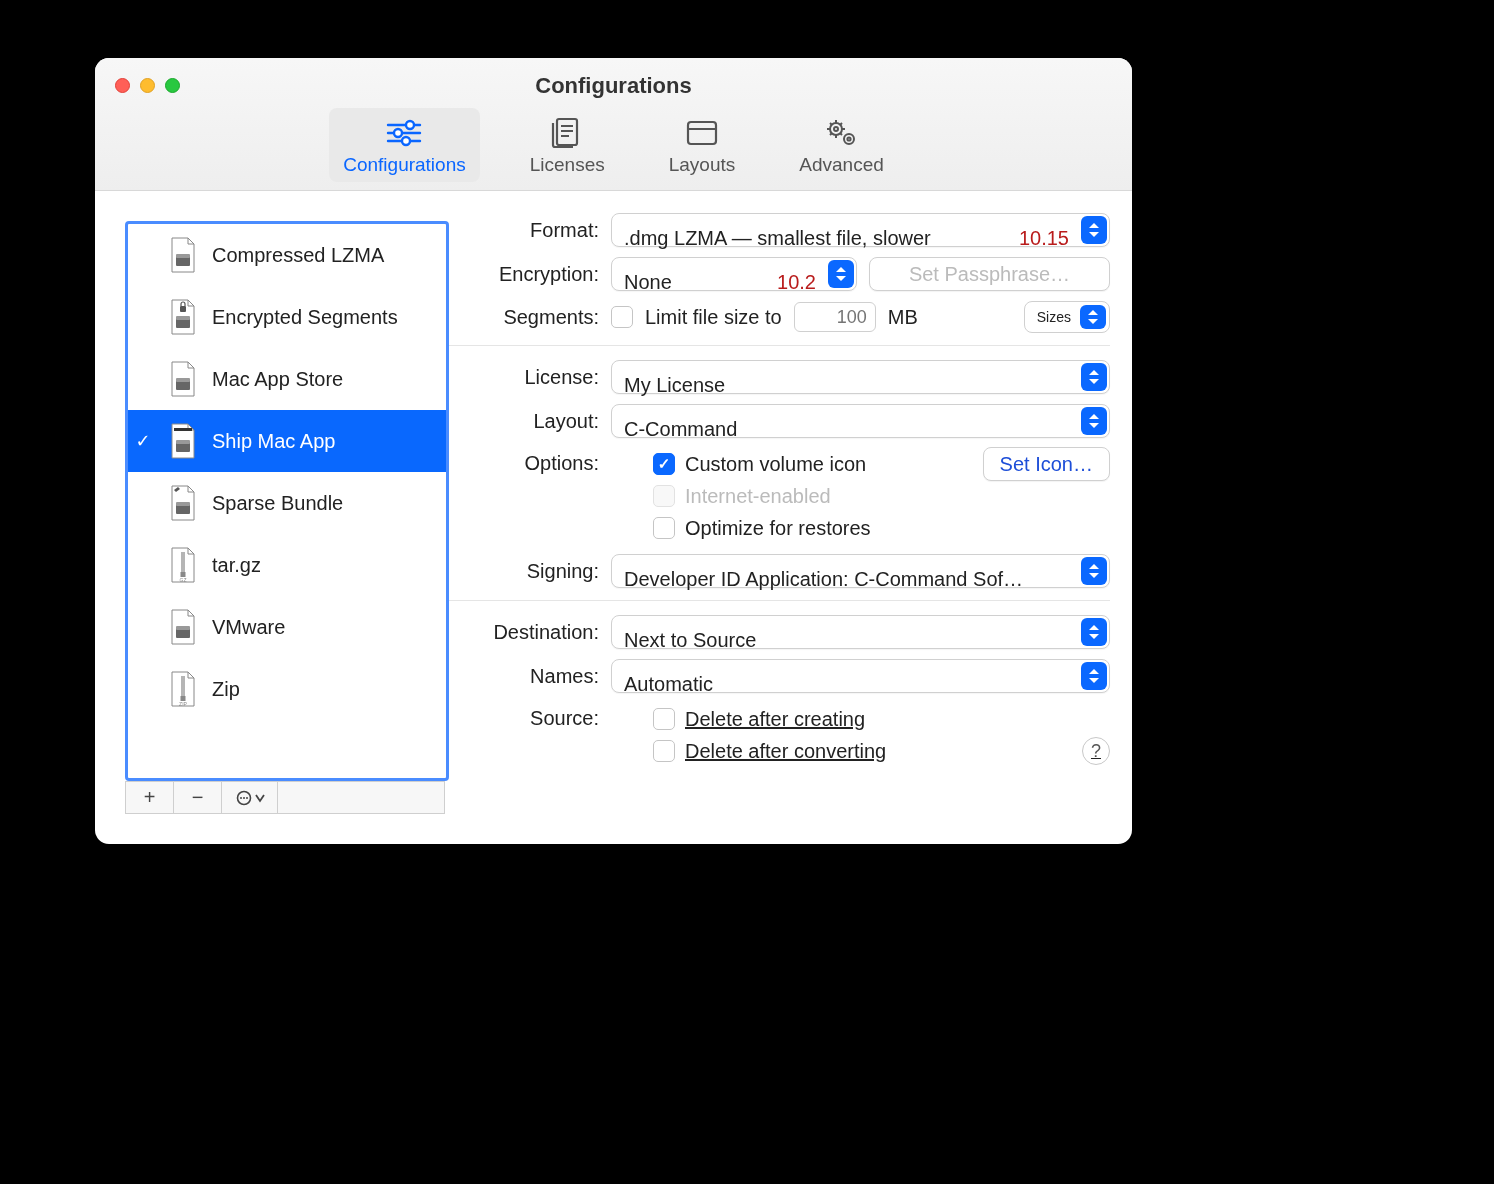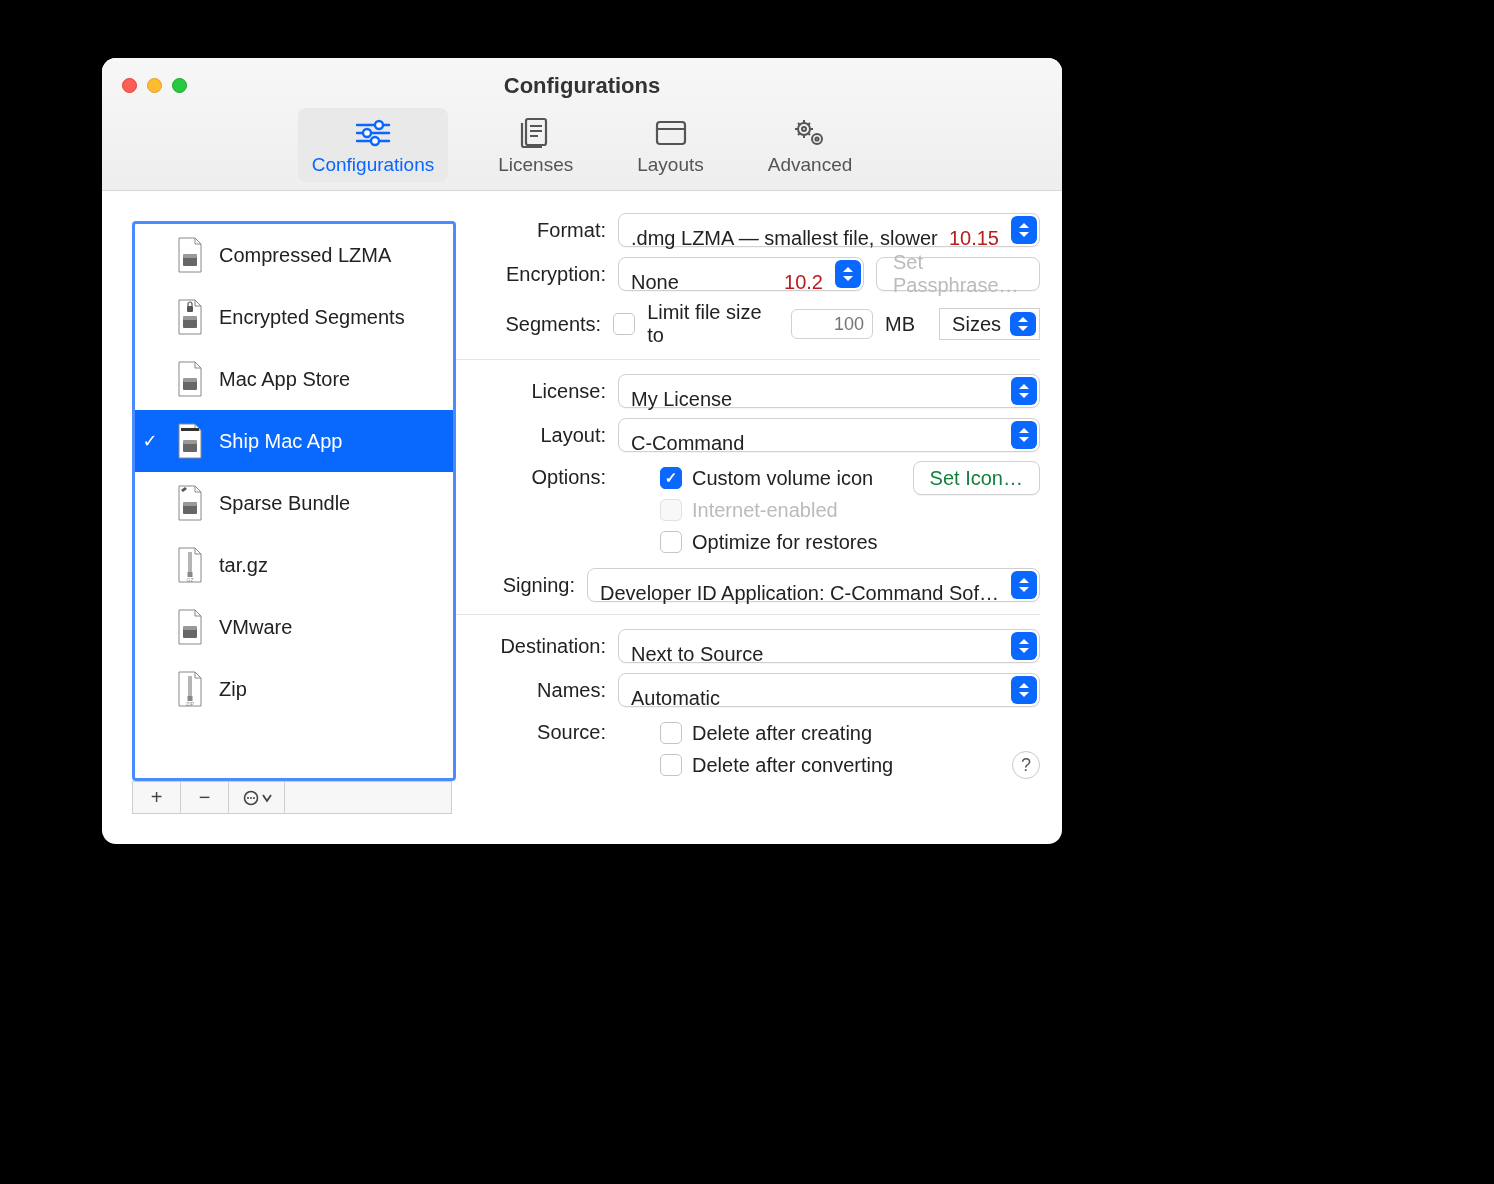--- a/index.html
+++ b/index.html
@@ -8,22 +8,22 @@
     background:#000;
     width:1494px;
     height:1184px;
     font-family: -apple-system, "Helvetica Neue", Arial, sans-serif;
     font-size:20px;
     color:#222;
     position:relative;
   }
   .window {
     position:absolute;
-    left:102px; top:58px;
-    width:960px; height:786px;
+    left:95px; top:58px;
+    width:1037px; height:786px;
     background:#fff;
     border-radius:14px;
     box-shadow:0 30px 60px rgba(0,0,0,0.5), 0 0 0 1px rgba(0,0,0,0.2);
     overflow:hidden;
   }
   .titlebar {
     height:133px;
     background:linear-gradient(#f7f7f7,#eeeeee);
     border-bottom:1px solid #d8d8d8;
     position:relative;
@@ -97,39 +97,39 @@
     background:#0a68ff; border-radius:6px;
     display:flex; flex-direction:column; align-items:center; justify-content:center;
   }
   .stepper::before,.stepper::after{
     content:""; width:0;height:0; border-left:5px solid transparent; border-right:5px solid transparent;
   }
   .stepper::before{ border-bottom:5px solid #fff; margin-bottom:2px; }
   .stepper::after{ border-top:5px solid #fff; margin-top:2px; }
   .btn{
     height:34px; padding:0 16px; border:1px solid #d0d0d0; border-radius:8px;
-    background:#fff; display:flex; align-items:center; font-size:20px; color:#15803d;
+    background:#fff; display:flex; align-items:center; font-size:20px; color:#1d4ed8;
     box-shadow:0 1px 1px rgba(0,0,0,0.05);
   }
   .btn.disabled{ color:#bbb; }
   .chkbox{
     width:22px;height:22px;border:1px solid #c5c5c5;border-radius:5px;background:#fff;
     display:inline-flex;align-items:center;justify-content:center;flex-shrink:0;
   }
   .chkbox.checked{ background:#0a68ff; border-color:#0a68ff; }
   .chkbox.checked::after{ content:"✓"; color:#fff; font-size:15px; font-weight:700; }
   .chkbox.dim{ border-color:#e2e2e2; background:#f8f8f8; }
   .hr{ border:none; border-top:1px solid #e5e5e5; margin:12px 0 14px -12px; }
   .numbox{
     width:82px;height:30px;border:1px solid #d0d0d0;border-radius:6px;background:#fff;
     text-align:right;padding:0 8px;color:#bbb;font-size:18px;
   }
   .sizes{
-    height:32px;border:1px solid #d0d0d0;border-radius:0;background:#fff;
-    display:flex;align-items:center;padding:0 38px 0 12px;position:relative;font-size:20px;
+    height:32px;border:1px solid #d0d0d0;border-radius:8px;background:#fff;
+    display:flex;align-items:center;padding:0 38px 0 12px;position:relative;font-size:14px;
   }
   .sizes .stepper{ right:3px; top:3px; bottom:3px; }
   .help{
     width:28px;height:28px;border:1px solid #c8c8c8;border-radius:50%;
     display:flex;align-items:center;justify-content:center;font-size:18px;color:#555;background:#fff;
   }
   .opt-line{ display:flex; align-items:center; gap:10px; height:32px;margin-left:42px; }
   .file-svg{ width:30px; height:38px; }
 </style>
 </head>
@@ -416,21 +416,21 @@
       <div class="row">
         <div class="label">Names:</div>
         <div class="select">
           <span>Automatic</span>
           <div class="stepper"></div>
         </div>
       </div>
 
       <div class="row" style="align-items:flex-start;">
         <div class="label" style="padding-top:4px;">Source:</div>
-        <div style="flex:1;">
+        <div style="flex:1;text-decoration:underline;">
           <div class="opt-line">
             <span class="chkbox"></span>
             <span>Delete after creating</span>
           </div>
           <div class="opt-line">
             <span class="chkbox"></span>
             <span>Delete after converting</span>
             <div style="flex:1"></div>
             <div class="help">?</div>
           </div>

